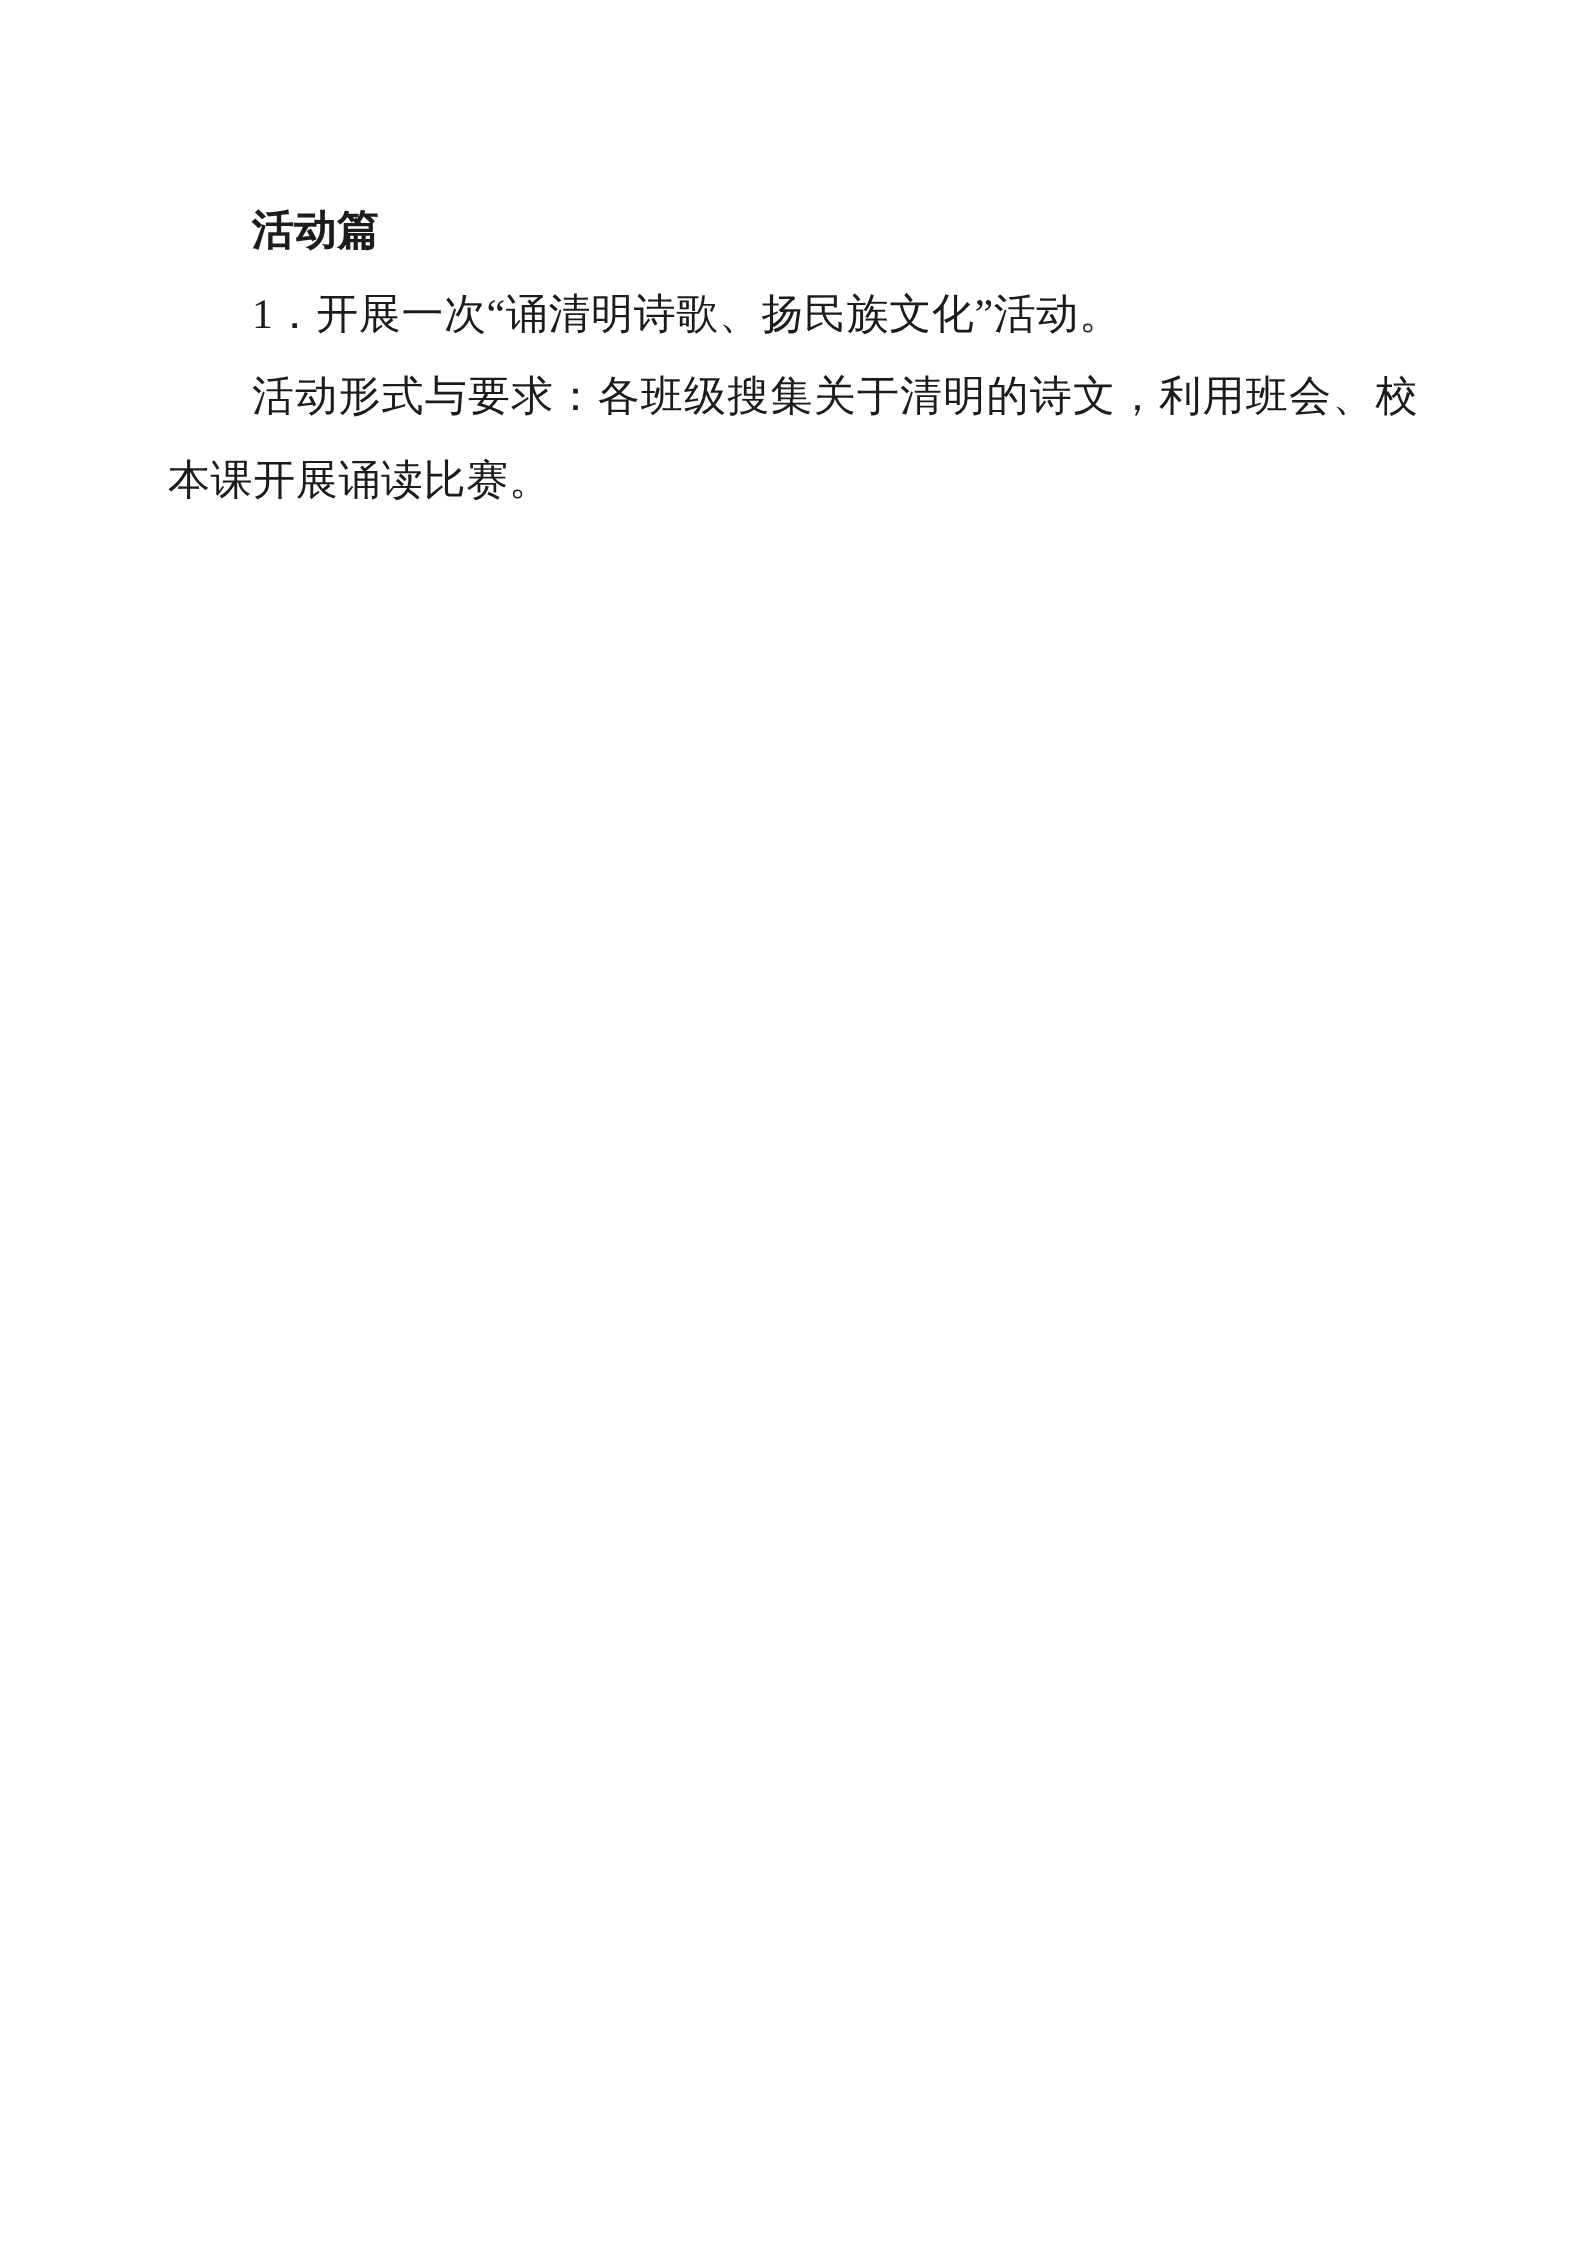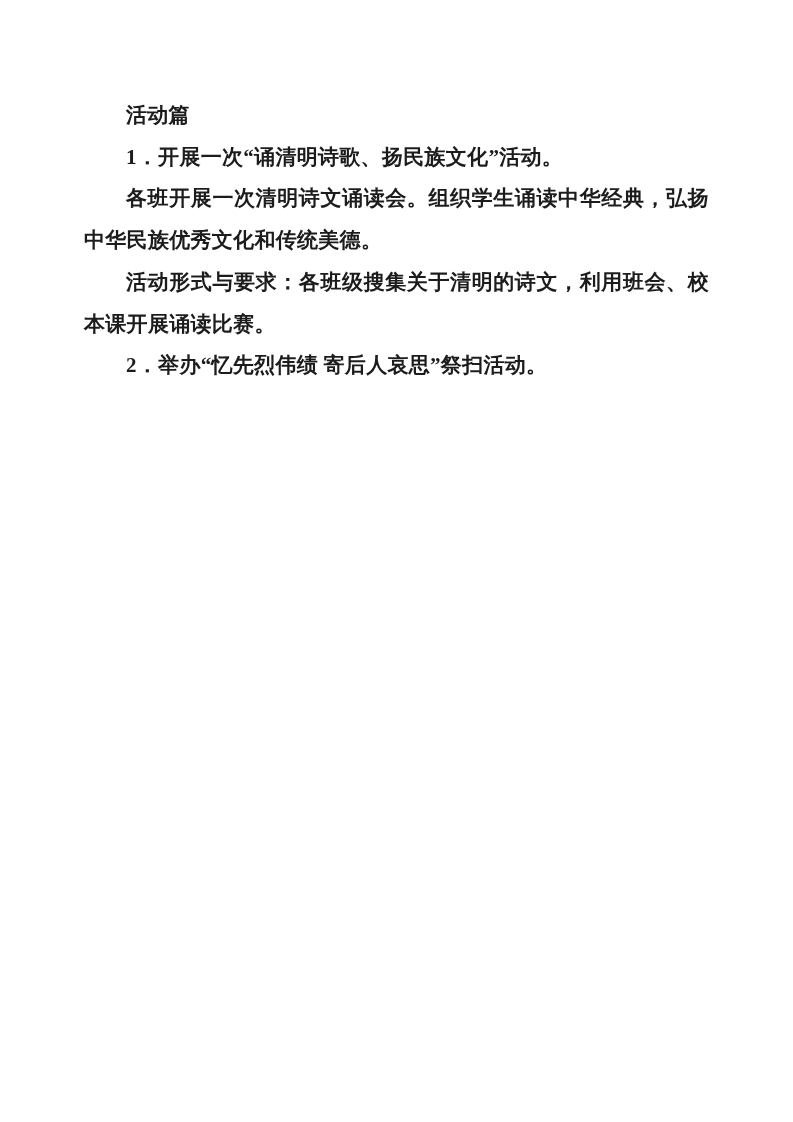--- a/index.html
+++ b/index.html
@@ -32,27 +32,25 @@
     margin: 0;
     padding: 0;
     font-size: 21px;
     line-height: 41.7px;
     text-indent: 2em;
     text-align: justify;
     letter-spacing: 0.3px;
     word-break: normal;
     overflow-wrap: break-word;
   }
-  .run { font-weight: bold; }
+  .run { font-weight: normal; }
   .run.bold { font-weight: bold; }
 </style>
 </head>
 <body>
 
 <div class="page">
   <div class="content">
       <p class="para"><span class="run bold">活动篇</span></p>
       <p class="para"><span class="run">1．开展一次“诵清明诗歌、扬民族文化”活动。</span></p>
-      <p class="para"><span class="run bold">各班开展一次清明诗文诵读会。</span><span class="run">组织学生诵读中华经典，弘扬中华民族优秀文化和传统美德。</span></p>
       <p class="para"><span class="run">活动形式与要求：各班级搜集关于清明的诗文，利用班会、校本课开展诵读比赛。</span></p>
-      <p class="para"><span class="run">2．举办“忆先烈伟绩 寄后人哀思”祭扫活动。</span></p>
     </div>
 </div>
 
 </body></html>

